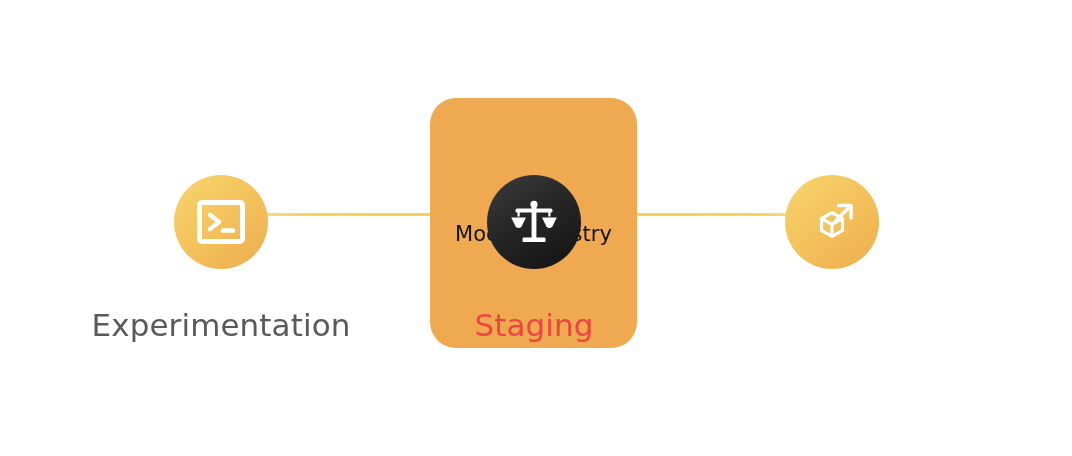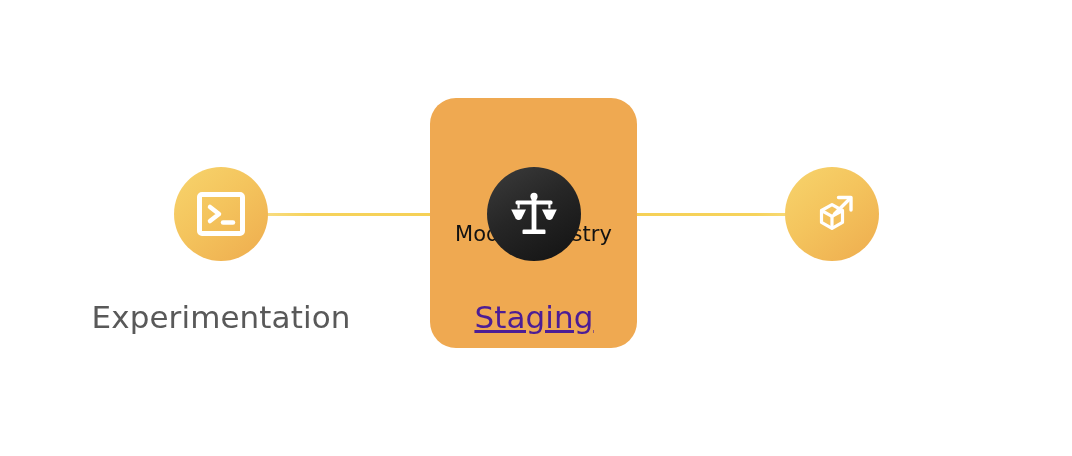--- a/index.html
+++ b/index.html
@@ -34,21 +34,21 @@
   }
   #connector-right {
     left: 556px;
     width: 250px;
     background: linear-gradient(to right, #f5cf53 0%, #f6d35c 80%, #f8dd85 100%);
   }
 
   
   .stage {
     position: absolute;
-    top: 0;
+    top: 8px;
     width: 300px;
     height: 332px;
   }
   #stage-experimentation { left: 71px; }
   #stage-staging        { left: 384px; }
   #stage-production     { left: 682px; }
 
   .circle {
     position: absolute;
     left: 50%;
@@ -74,21 +74,21 @@
     right: 0;
     top: 295px;
     text-align: center;
     font-size: 31px;
     line-height: 44px;
     color: #595959;
     font-weight: 400;
     letter-spacing: 0.1px;
     white-space: nowrap;
   }
-  .stage-label.on-card { color: #4c1d95; text-decoration: underline; }
+  .stage-label.on-card { color: #ef4444; }
 
   
   #registry-card {
     position: absolute;
     left: 430px;
     top: 98px;
     width: 207px;
     height: 250px;
     background: #efa951;
     border-radius: 26px;

